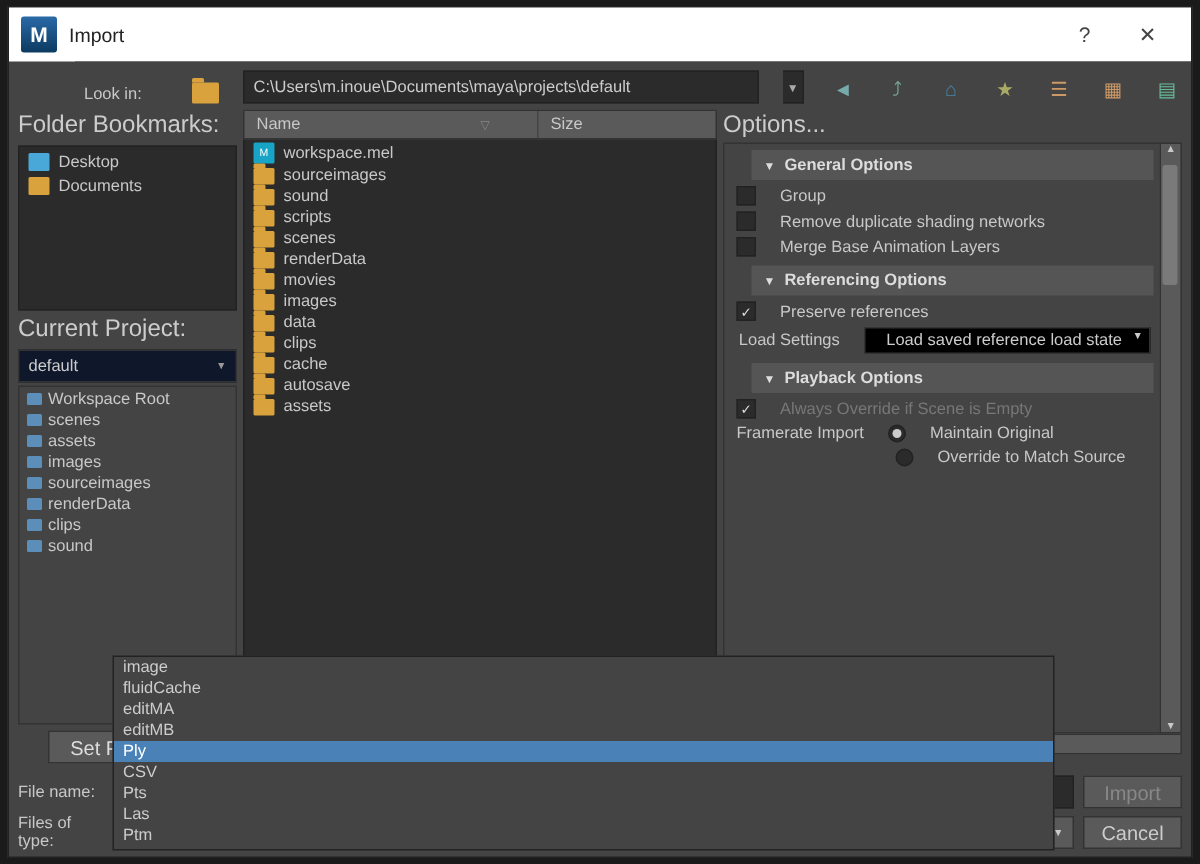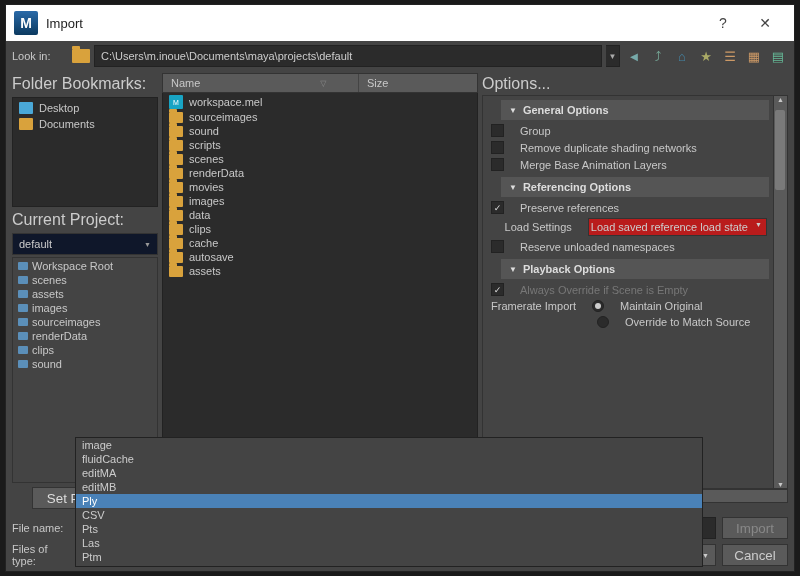--- a/index.html
+++ b/index.html
@@ -2,21 +2,21 @@
 <html><head>
 <meta charset="utf-8">
 <style>
 * { box-sizing: border-box; margin: 0; padding: 0; font-family: "Segoe UI", Arial, sans-serif; }
 body { background: #1a1a1a; width: 800px; height: 576px; overflow: hidden; font-size: 11px; color: #c8c8c8; }
 .dialog { position: absolute; top: 4px; left: 5px; width: 790px; height: 568px; background: #444; border: 1px solid #222; display: flex; flex-direction: column; }
 .titlebar { height: 36px; background: #fff; display: flex; align-items: center; padding: 0 8px; }
 .m-logo { width: 24px; height: 24px; background: linear-gradient(#2a6aa8,#0c3a60); color: #fff; font-weight: bold; font-size: 14px; display: flex; align-items: center; justify-content: center; border-radius: 2px; }
 .title-text { color: #222; font-size: 13px; margin-left: 8px; flex: 1; }
 .winbtn { width: 42px; height: 36px; display: flex; align-items: center; justify-content: center; color: #444; font-size: 14px; cursor: pointer; }
-.pathbar { height: 30px; background: #444; display: flex; align-items: center; padding: 2px 6px; gap: 4px; }
+.pathbar { height: 30px; background: #444; display: flex; align-items: flex-end; padding: 2px 6px; gap: 16px; margin-left: 44px; }
 .pathbar-label { width: 56px; }
 .folder-ic { width: 18px; height: 14px; background: #d9a23c; border-radius: 1px; position: relative; flex-shrink:0;}
 .folder-ic::before { content:""; position:absolute; top:-3px; left:0; width:8px; height:3px; background:#d9a23c; border-radius:1px 1px 0 0;}
 .path-input { flex: 1; background: #2b2b2b; border: 1px solid #222; height: 22px; color: #ccc; padding: 0 6px; display:flex; align-items:center;}
 .path-arrow { width:14px; background:#2b2b2b; border:1px solid #222; border-left:none; height:22px; display:flex;align-items:center;justify-content:center; color:#aaa; font-size:8px;}
 .toolicon { width: 20px; height: 20px; display: flex; align-items: center; justify-content: center; cursor: pointer; font-size: 13px;}
 .main-row { flex: 1; display: flex; gap: 4px; padding: 2px 6px; min-height:0;}
 .left-col { width: 146px; display: flex; flex-direction: column; gap: 2px; }
 .section-label { font-size: 16px; color: #ccc; padding: 2px 0;}
 .bookmark-box { height: 110px; background: #2b2b2b; border: 1px solid #222; padding: 2px; overflow:auto;}
@@ -50,21 +50,21 @@
 .opt-vscroll::before{content:"▲"; position:absolute; top:0; width:100%; text-align:center; font-size:7px;}
 .opt-vscroll::after{content:"▼"; position:absolute; bottom:0; width:100%; text-align:center; font-size:7px;}
 .opt-section-hdr { background: #555; padding: 4px 8px; display:flex; align-items:center; gap:6px; font-weight:bold; color:#ddd; margin:4px 2px 2px 18px;}
 .opt-section-hdr::before { content:"▼"; font-size:8px;}
 .opt-row { display: flex; align-items: center; padding: 2px 4px 2px 8px; gap: 16px; justify-content: flex-end;}
 .opt-row-label{ flex:0 0 auto; text-align:right;}
 .chk { width: 13px; height: 13px; background: #2b2b2b; border: 1px solid #222; flex-shrink: 0; display:flex;align-items:center;justify-content:center; font-size:9px; color:#ddd; cursor:pointer;}
 .radio { width: 12px; height: 12px; border-radius:50%; background:#2b2b2b; border:1px solid #222; flex-shrink:0; cursor:pointer; position:relative;}
 .radio.sel::after{content:""; position:absolute; inset:2px; background:#ccc; border-radius:50%;}
 .opt-text { flex:1; text-align:left;}
-.opt-select { background:#b91c1c; border:1px solid #333; padding:2px 18px 2px 2px; color:#ccc; position:relative; cursor:pointer;}
+.opt-select { background:#000000; border:1px solid #333; padding:2px 18px 2px 14px; color:#ccc; position:relative; cursor:pointer;}
 .opt-select::after{content:"▼"; position:absolute; right:4px; font-size:7px;}
 .disabled{ color:#777;}
 .grip { height:8px; text-align:center; color:#888; letter-spacing:1px; font-size:8px; overflow:hidden;}
 .bottom-rows { padding: 4px 6px; display: flex; flex-direction: column; gap: 4px; }
 .brow { display: flex; align-items: center; gap: 6px; }
 .brow-label { width: 58px; }
 .brow-input { flex: 1; background: #2b2b2b; border: 1px solid #222; height: 22px; color: #ccc; padding: 0 6px;}
 .brow-select { flex: 1; background: #5a5a5a; border: 1px solid #333; height: 22px; color:#ccc; display:flex; align-items:center; padding:0 6px; position:relative; cursor:pointer;}
 .brow-select::after{content:"▼"; position:absolute; right:6px; font-size:7px;}
 .brow-btn { width: 66px; height: 22px; background: #5a5a5a; border: 1px solid #333; color: #ccc; cursor: pointer; }
@@ -242,24 +242,20 @@
 
           <div class="opt-section-hdr">Referencing Options</div>
           <div class="opt-row">
               <span class="chk">✓</span>
               <span class="opt-text">Preserve references</span>
             </div>
           <div class="opt-row">
               <span class="opt-row-label">Load Settings</span>
               <span class="opt-select"><span>Load saved reference load state</span></span>
             </div>
-          <div class="opt-row">
-              <span class="chk"></span>
-              <span class="opt-text">Reserve unloaded namespaces</span>
-            </div>
 
           <div class="opt-section-hdr">Playback Options</div>
           <div class="opt-row disabled">
               <span class="chk">✓</span>
               <span class="opt-text">Always Override if Scene is Empty</span>
             </div>
           <div class="opt-row">
               <span class="opt-row-label">Framerate Import</span>
               <span class="radio sel"></span>
               <span class="opt-text">Maintain Original</span>

